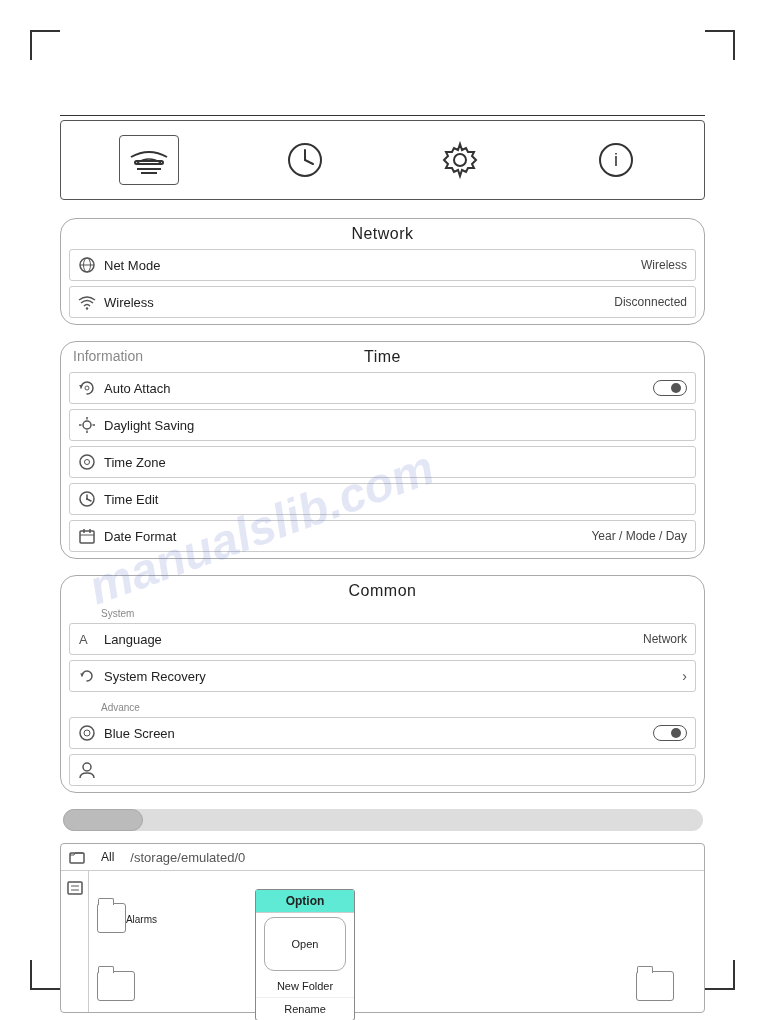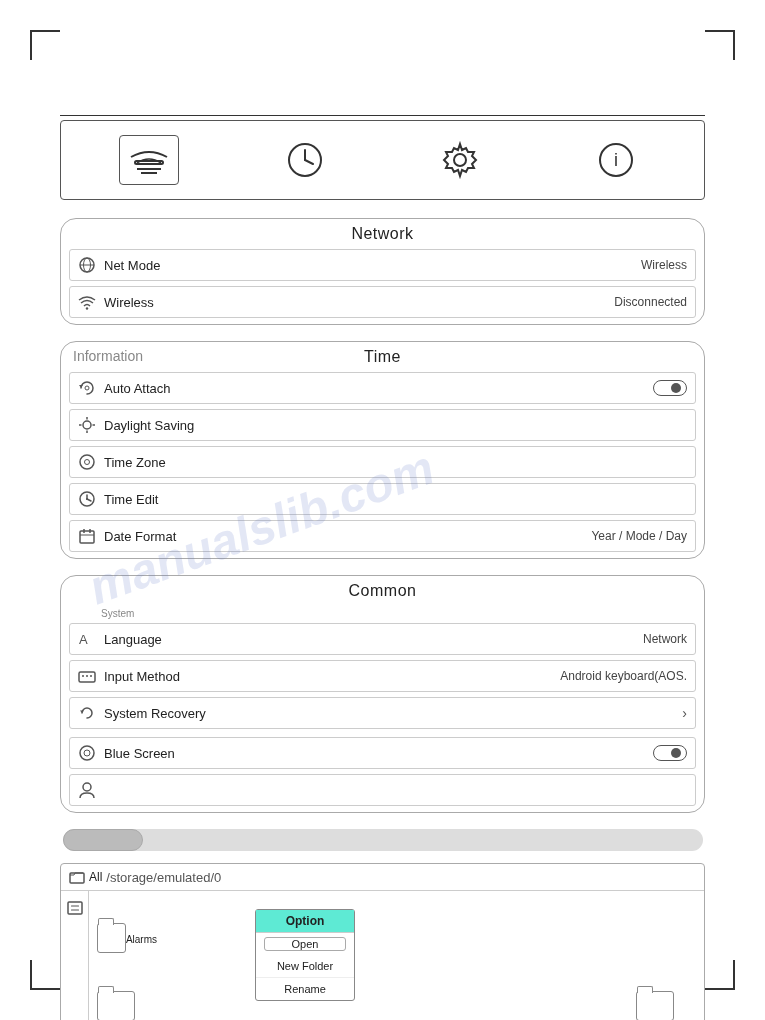--- a/index.html
+++ b/index.html
@@ -176,21 +176,21 @@
 
     
     .file-panel {
       border: 1.5px solid #aaa;
       border-radius: 4px;
       background: #fff;
     }
     .file-header {
       display: flex;
       align-items: center;
-      gap: 4px;
+      gap: 16px;
       padding: 5px 8px;
       border-bottom: 1px solid #ccc;
       font-size: 12px;
     }
     .file-body {
       display: flex;
     }
     .file-sidebar {
       width: 28px;
       border-right: 1px solid #ccc;
@@ -259,24 +259,24 @@
     }
     .option-item {
       padding: 5px 12px;
       font-size: 11px;
       text-align: center;
       border-bottom: 1px solid #eee;
     }
     .option-item:last-child { border-bottom: none; }
     .option-open {
       border: 1px solid #aaa;
-      border-radius: 3px;
+      border-radius: 10px;
       margin: 4px 8px;
       text-align: center;
-      padding: 0;
+      padding: 20px;
       font-size: 11px;
     }
 
     
     .watermark {
       position: absolute;
       top: 500px;
       left: 80px;
       font-size: 48px;
       color: rgba(100,120,200,0.18);
@@ -447,44 +447,33 @@
       <div class="panel-row">
         <div class="row-left">
           <svg width="18" height="18" viewBox="0 0 18 18">
             <text x="1" y="14" font-size="13" fill="#555" font-family="Arial">A</text>
           </svg>
           <span>Language</span>
         </div>
         <span class="row-right">Network</span>
       </div>
 
-      <div class="panel-row">
-        <div class="row-left">
-          <svg width="18" height="18" viewBox="0 0 18 18">
-            <rect x="1" y="5" width="16" height="10" rx="1.5" fill="none" stroke="#555" stroke-width="1.5"></rect>
-            <circle cx="5" cy="9" r="1" fill="#555"></circle>
-            <circle cx="9" cy="9" r="1" fill="#555"></circle>
-            <circle cx="13" cy="9" r="1" fill="#555"></circle>
-          </svg>
-          <span>Input Method</span>
-        </div>
-        <span class="row-right">Android keyboard(AOS.</span>
-      </div>
 
       <div class="panel-row">
         <div class="row-left">
           <svg width="18" height="18" viewBox="0 0 18 18">
             <path d="M4 9 A5 5 0 1 1 9 14" fill="none" stroke="#555" stroke-width="1.5" stroke-linecap="round"></path>
             <path d="M4 9 L2 6.5 L6 6.5 Z" fill="#555"></path>
           </svg>
           <span>System Recovery</span>
         </div>
         <span class="row-right chevron">›</span>
       </div>
     </div>
+    <div class="section-label">Advance</div>
     <div class="panel-rows">
 
       <div class="panel-row">
         <div class="row-left">
           <svg width="18" height="18" viewBox="0 0 18 18">
             <circle cx="9" cy="9" r="7" fill="none" stroke="#555" stroke-width="1.5"></circle>
             <circle cx="9" cy="9" r="3" fill="none" stroke="#555" stroke-width="1"></circle>
           </svg>
           <span>Blue Screen</span>
         </div>

